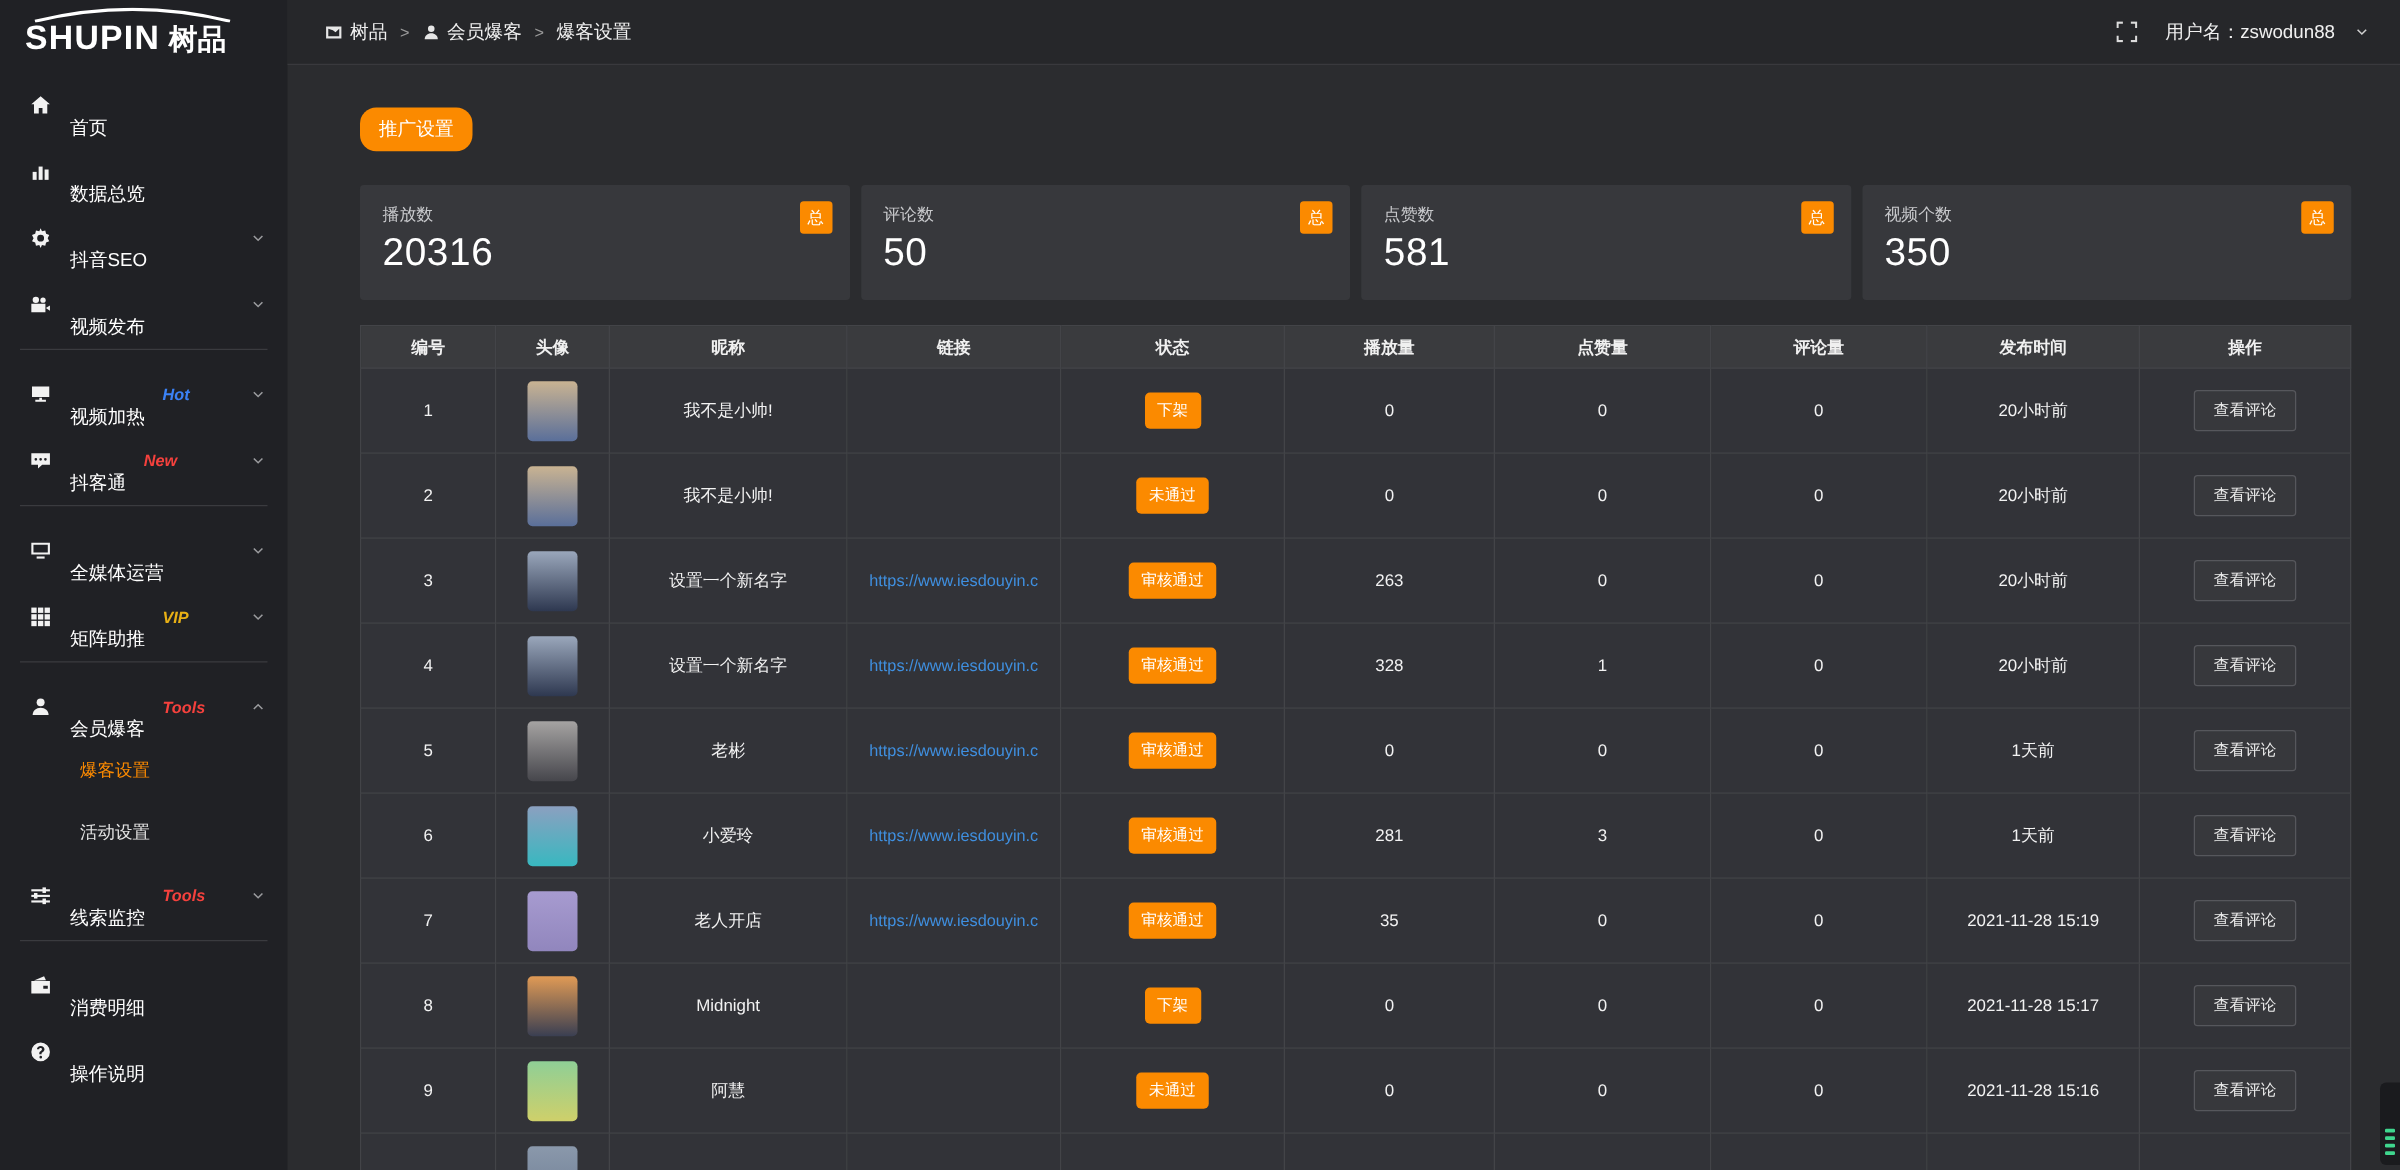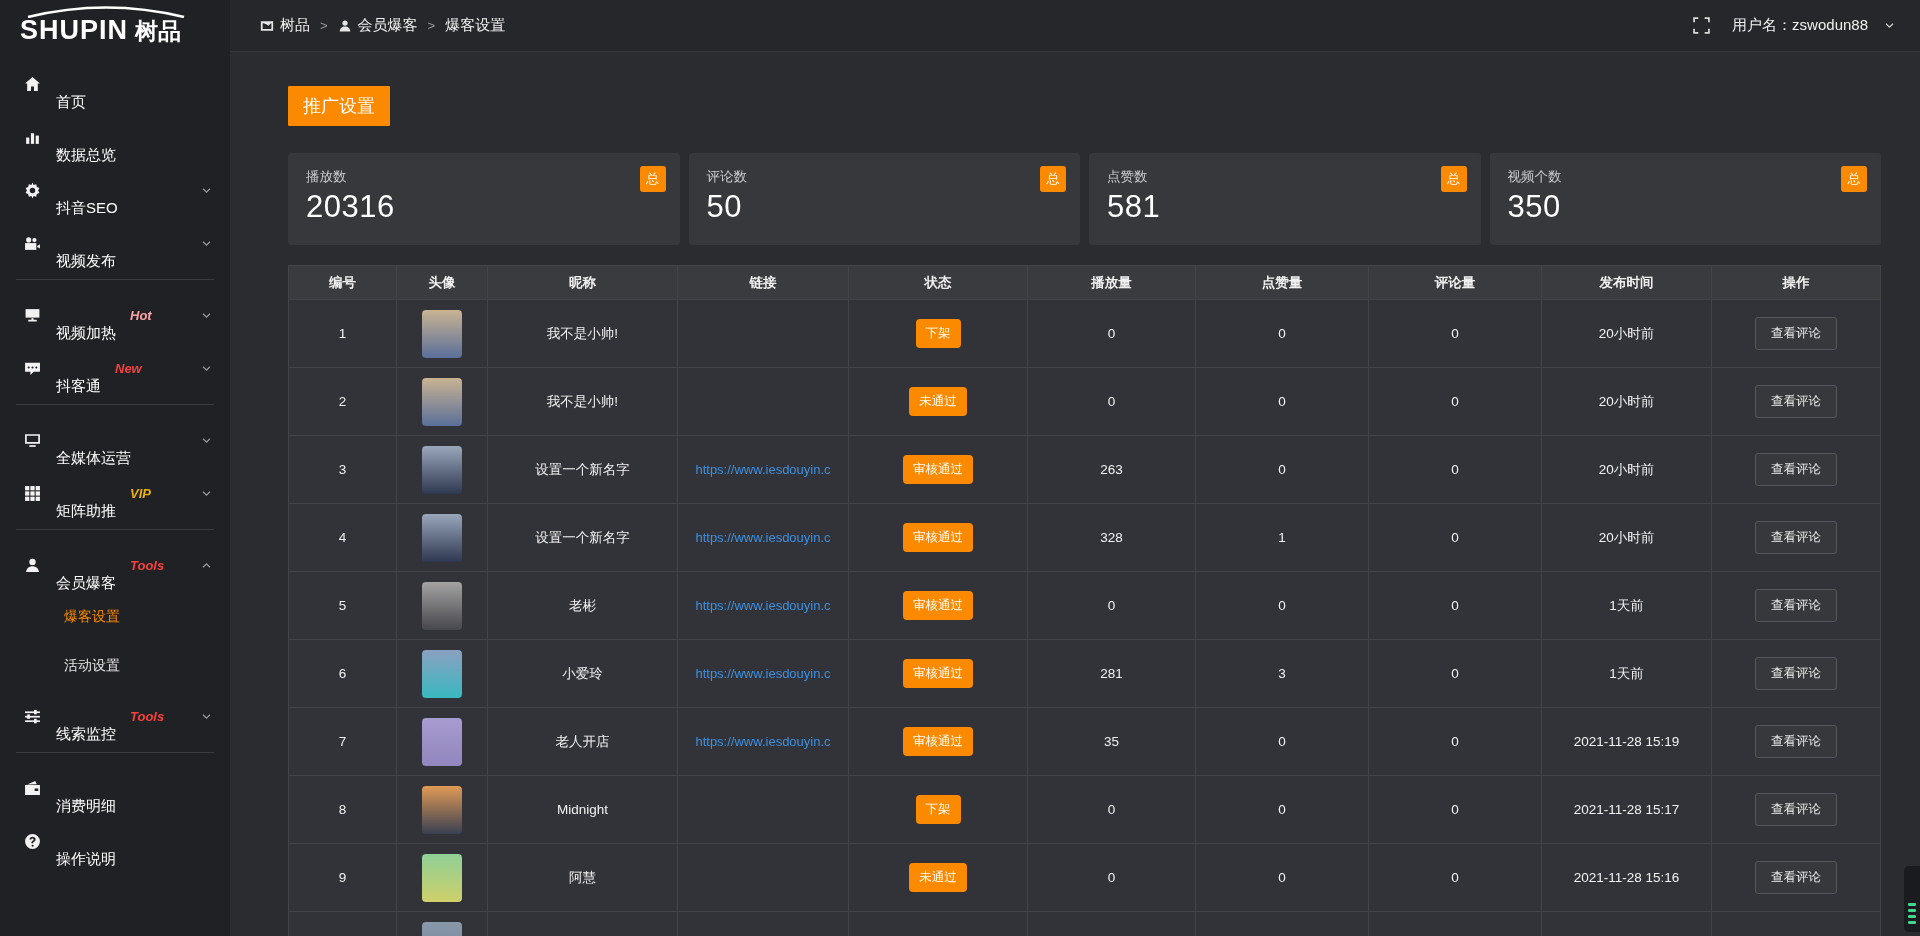--- a/index.html
+++ b/index.html
@@ -53,22 +53,22 @@
   .bc-item .bc-icon{display:inline-flex;}
   .bc-item .bc-icon svg{width:14px;height:14px;fill:#e6e6e6;}
   .bc-sep{color:#9a9a9a;font-size:13px;}
   .topbar-right{display:flex;align-items:center;gap:22px;}
   .fs-btn{display:inline-flex;cursor:pointer;}
   .fs-btn svg{width:17px;height:17px;}
   .user-menu{display:flex;align-items:center;gap:16px;font-size:15px;color:#f0f0f0;cursor:pointer;}
   .user-menu svg{width:11px;height:11px;color:#cfcfcf;}
 
   .content{flex:1;padding:34px 40px 0 58px;overflow:hidden;}
-  .promo-btn{background:var(--orange);color:#fff;border:none;border-radius:1px;
-    padding:8px 15px;font-size:18px;cursor:pointer;font-family:inherit;}
+  .promo-btn{background:var(--orange);color:#fff;border:none;border-radius:13px;
+    padding:8px 15px;font-size:15px;cursor:pointer;font-family:inherit;}
 
   .cards{display:flex;gap:9px;margin-top:27px;}
   .stat-card{flex:1;height:92px;background:var(--card-bg);border-radius:3px;position:relative;padding:15px 18px 0 18px;}
   .stat-label{font-size:13.5px;color:var(--muted);}
   .stat-value{font-size:31px;color:#fff;margin-top:3px;letter-spacing:0.5px;}
   .stat-badge{position:absolute;top:13px;right:14px;width:26px;height:26px;background:var(--orange);
     color:#fff;font-size:13px;border-radius:3px;display:flex;align-items:center;justify-content:center;}
 
   table.grid{width:100%;border-collapse:collapse;table-layout:fixed;margin-top:20px;}
   table.grid th{background:var(--th-bg);height:34px;font-size:13.5px;font-weight:bold;color:#f0f0f0;
@@ -152,21 +152,21 @@
         </div>
         <div class="menu-divider"></div>
         <div class="menu-item">
           <span class="mi-icon">
             <svg viewBox="0 0 16 16">
               <path d="M1.5 2h13v8h-13z"></path>
               <path d="M7 10.5h2V12h3v1.6H4V12h3z"></path>
             </svg>
           </span>
           <span class="mi-label">视频加热</span>
-          <span class="mi-tag" style="color: #fca5a5;">Hot</span>
+          <span class="mi-tag" style="color: #3b82f6;">Hot</span>
           <span class="mi-chevron">
             <svg viewBox="0 0 16 16" fill="none" stroke="currentColor" stroke-width="1.8">
               <path d="M3 5.5l5 5 5-5"></path>
             </svg>
           </span>
         </div>
         <div class="menu-item">
           <span class="mi-icon">
             <svg viewBox="0 0 16 16">
               <path fill-rule="evenodd" d="M1 2.5h14v8.6H9.2L6 14v-2.9H1zM4.4 6a1 1 0 1 0 0 2 1 1 0 0 0 0-2zm3.6 0a1 1 0 1 0 0 2 1 1 0 0 0 0-2zm3.6 0a1 1 0 1 0 0 2 1 1 0 0 0 0-2z"></path>

